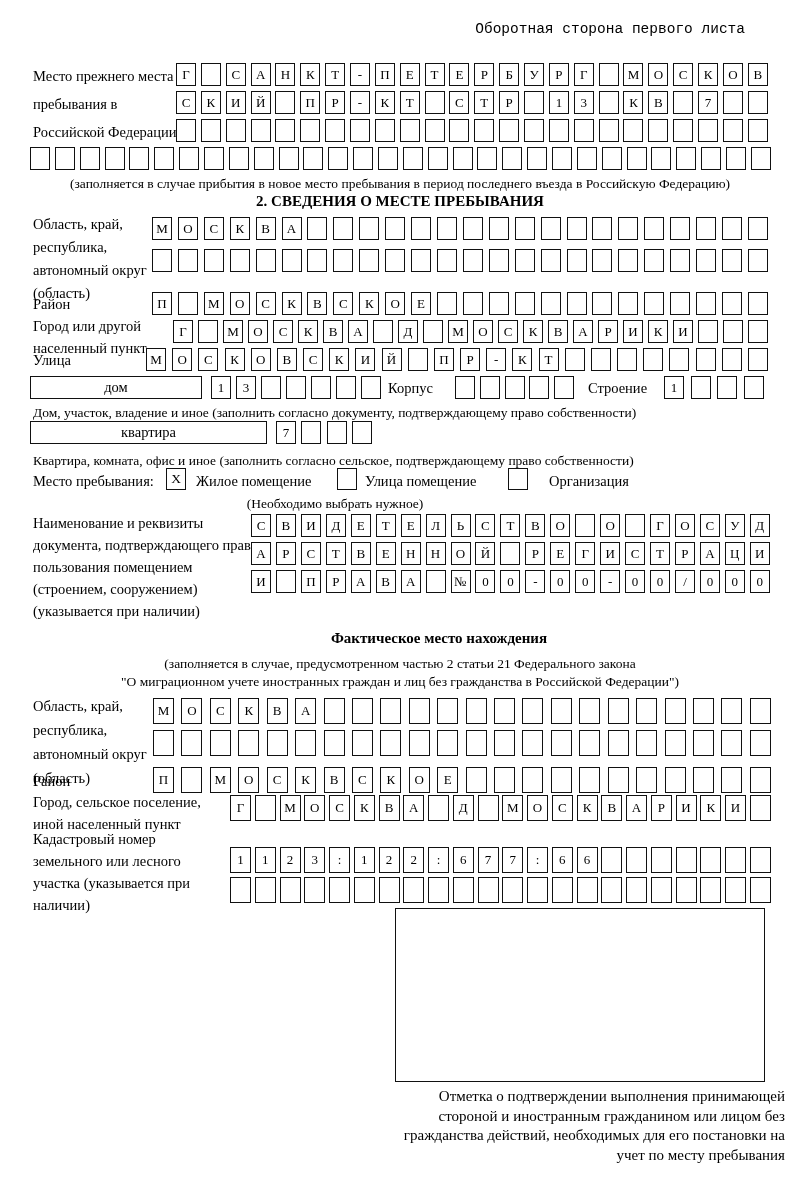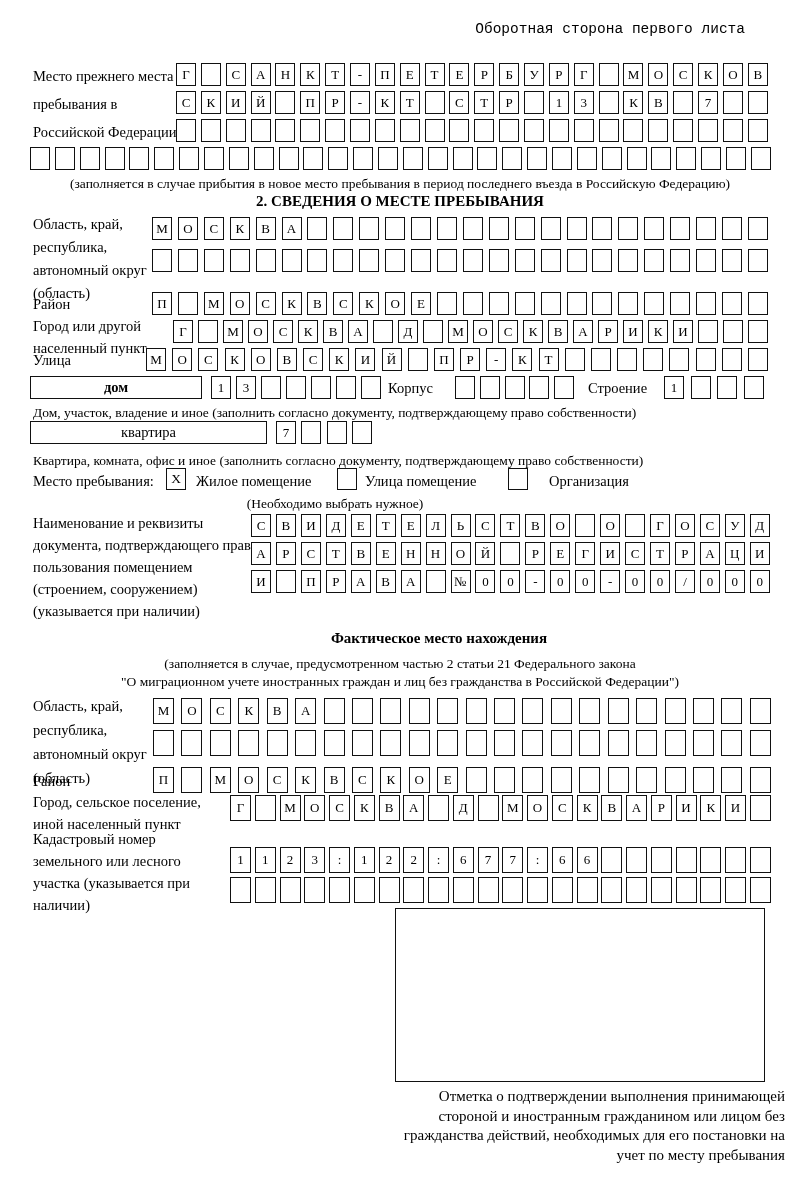--- a/index.html
+++ b/index.html
@@ -284,21 +284,21 @@
     <div class="cell"></div>
     <div class="cell"></div>
     <div class="cell"></div>
     <div class="cell"></div>
     <div class="cell"></div>
     <div class="cell"></div>
     <div class="cell"></div>
     <div class="cell"></div>
   </div>
 
-<div class="abs boxfield" style="left:30px; top:376px; width:172px; height:23px;font-weight:bold;">дом</div>
+<div class="abs boxfield" style="left:30px; top:376px; width:172px; height:23px;">дом</div>
 <div class="abs cellrow" style="left:211px; top:376px; width:170px;">
     <div class="cell">1</div>
     <div class="cell">3</div>
     <div class="cell"></div>
     <div class="cell"></div>
     <div class="cell"></div>
     <div class="cell"></div>
     <div class="cell"></div>
   </div>
 <div class="abs label" style="left:388px; top:377px;text-align:center;">Корпус</div>
@@ -318,21 +318,21 @@
   </div>
 <div class="abs note" style="left:33px; top:404px; width:740px;">Дом, участок, владение и иное (заполнить согласно документу, подтверждающему право собственности)</div>
 
 <div class="abs boxfield" style="left:30px; top:421px; width:237px; height:23px;">квартира</div>
 <div class="abs cellrow" style="left:276px; top:421px; width:96px;">
     <div class="cell">7</div>
     <div class="cell"></div>
     <div class="cell"></div>
     <div class="cell"></div>
   </div>
-<div class="abs note" style="left:33px; top:452px; width:740px;">Квартира, комната, офис и иное (заполнить согласно документу, подтверждающему право собственности)</div>
+<div class="abs note" style="left:33px; top:452px; width:740px;">Квартира, комната, офис и иное (заполнить согласно сельское, подтверждающему право собственности)</div>
 
 <div class="abs label" style="left:33px; top:470px;">Место пребывания:</div>
 <div class="abs checkbox" style="left:166px; top:468px;">X</div>
 <div class="abs label" style="left:196px; top:470px;">Жилое помещение</div>
 <div class="abs checkbox" style="left:337px; top:468px;"></div>
 <div class="abs label" style="left:365px; top:470px;">Улица помещение</div>
 <div class="abs checkbox" style="left:508px; top:468px;"></div>
 <div class="abs label" style="left:549px; top:470px;">Организация</div>
 <div class="abs note center" style="left:160px; top:495px; width:350px;">(Необходимо выбрать нужное)</div>
 

